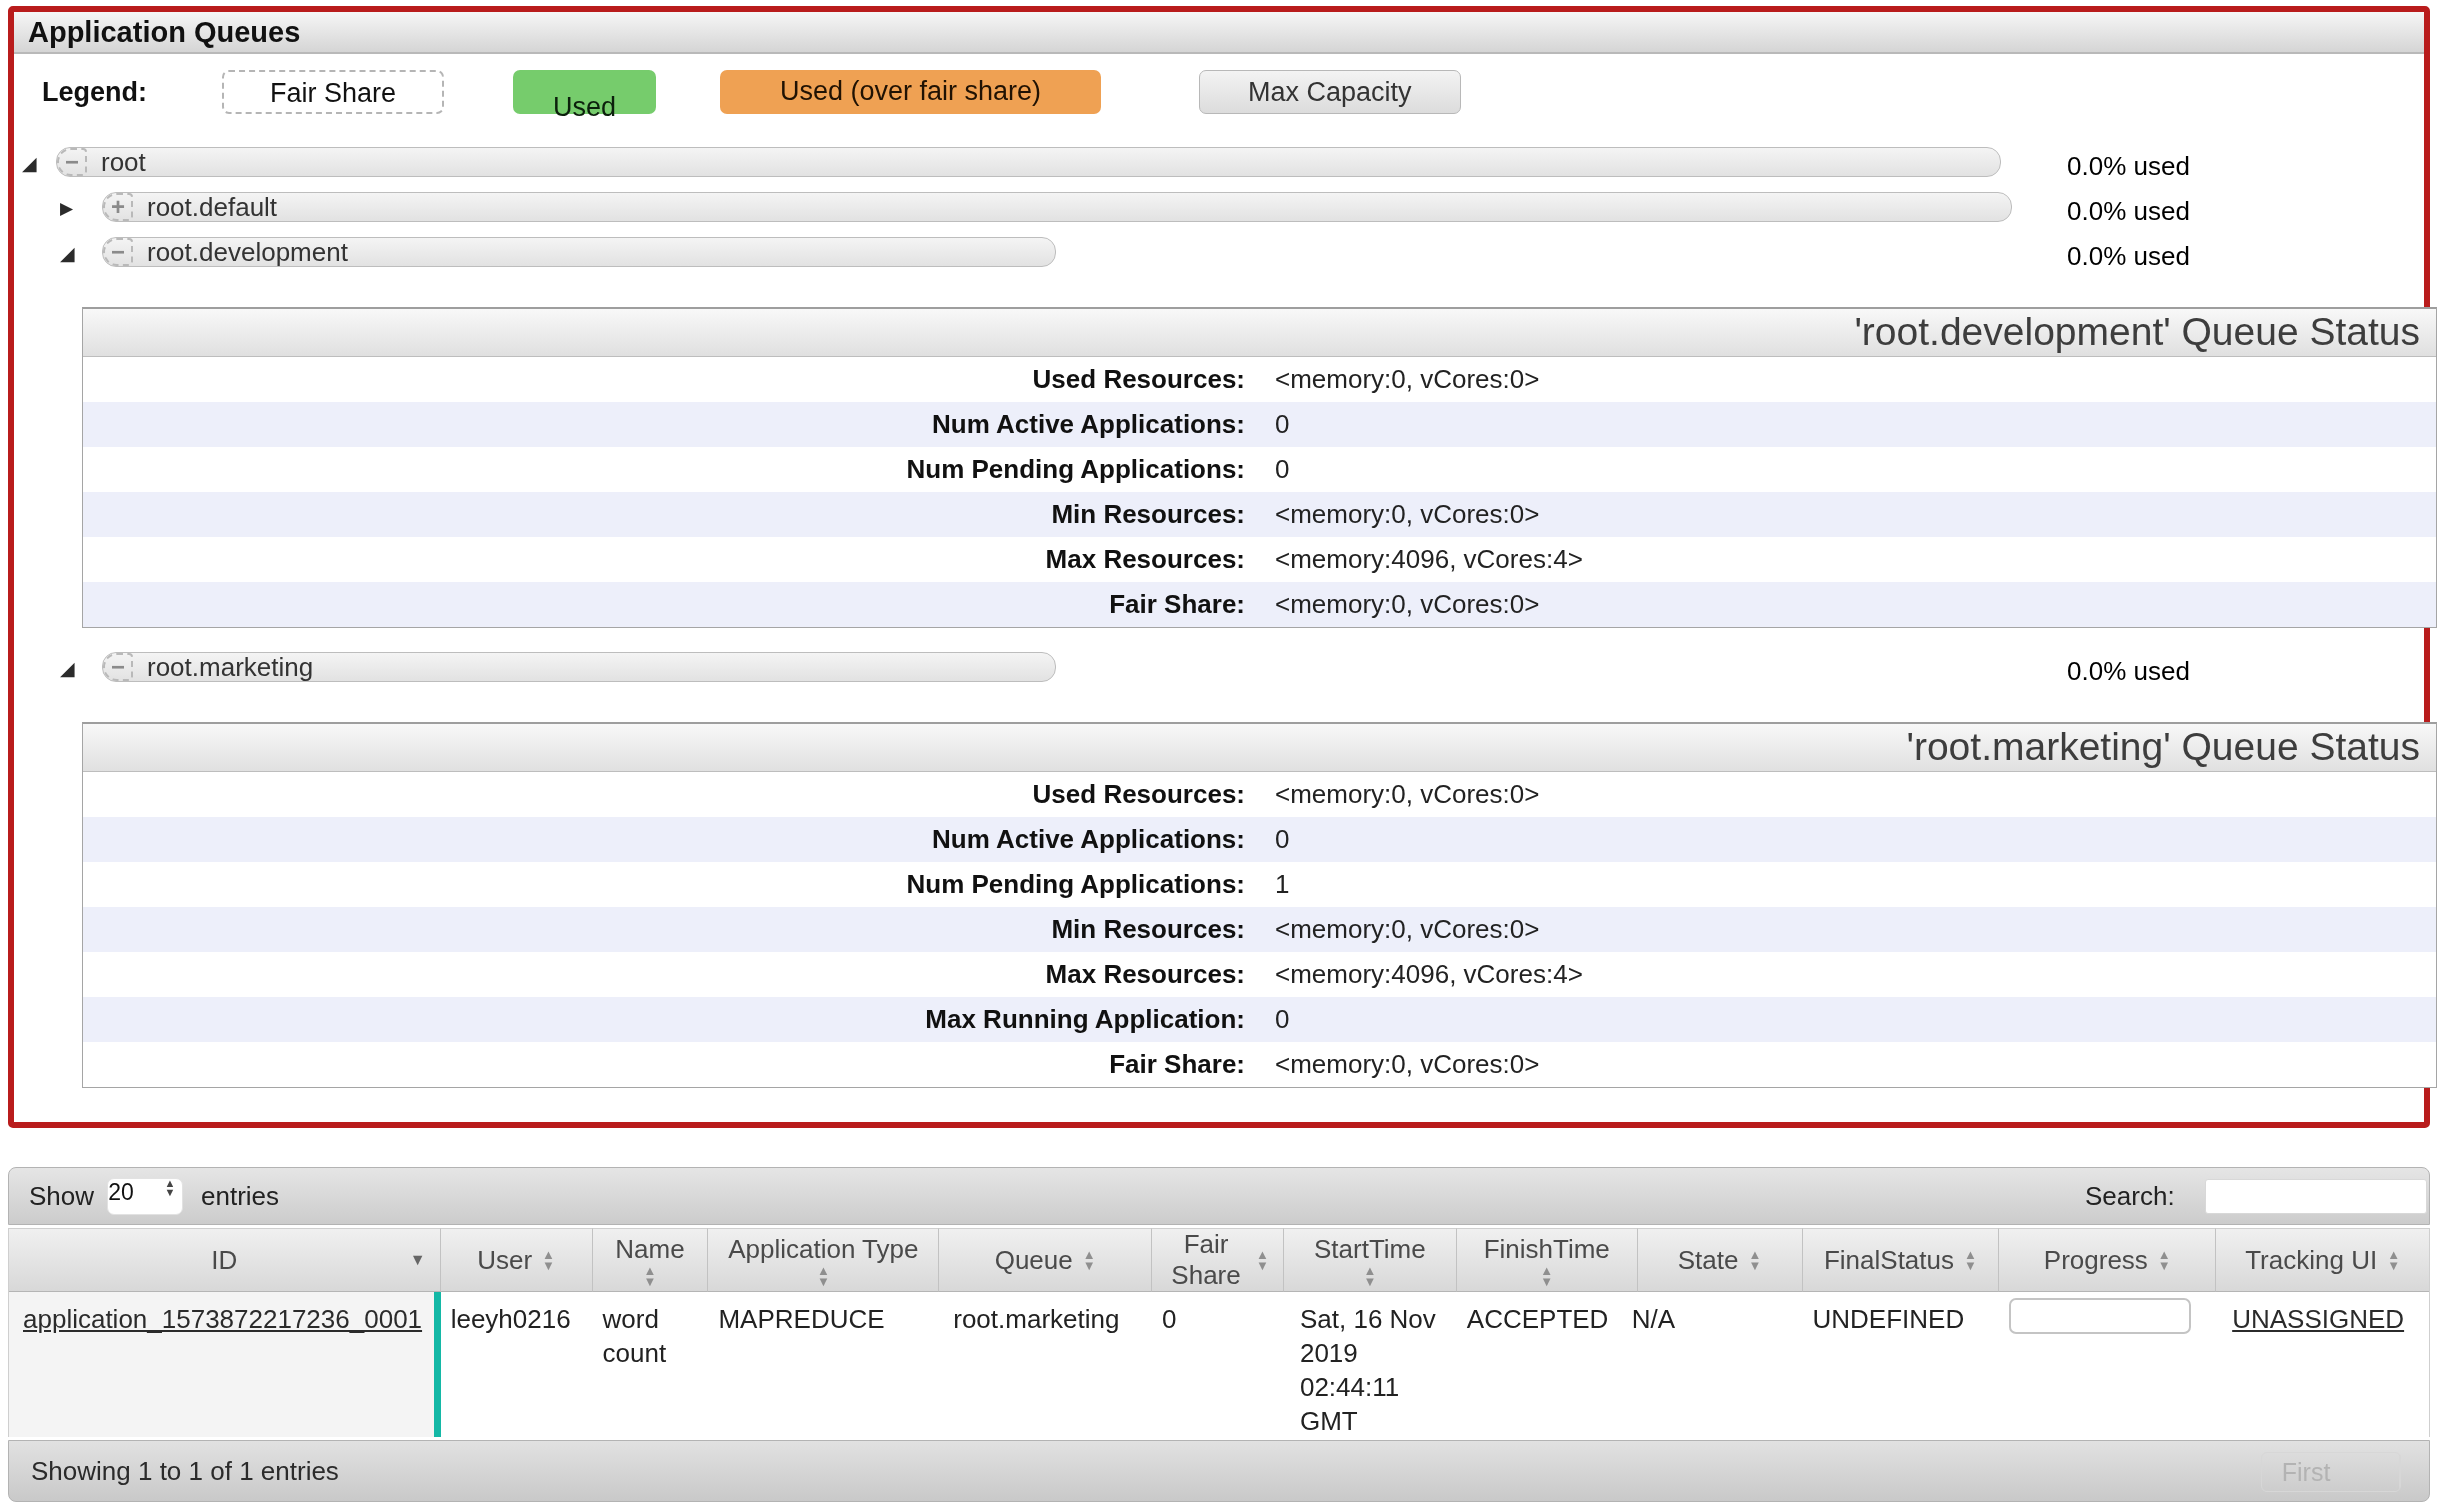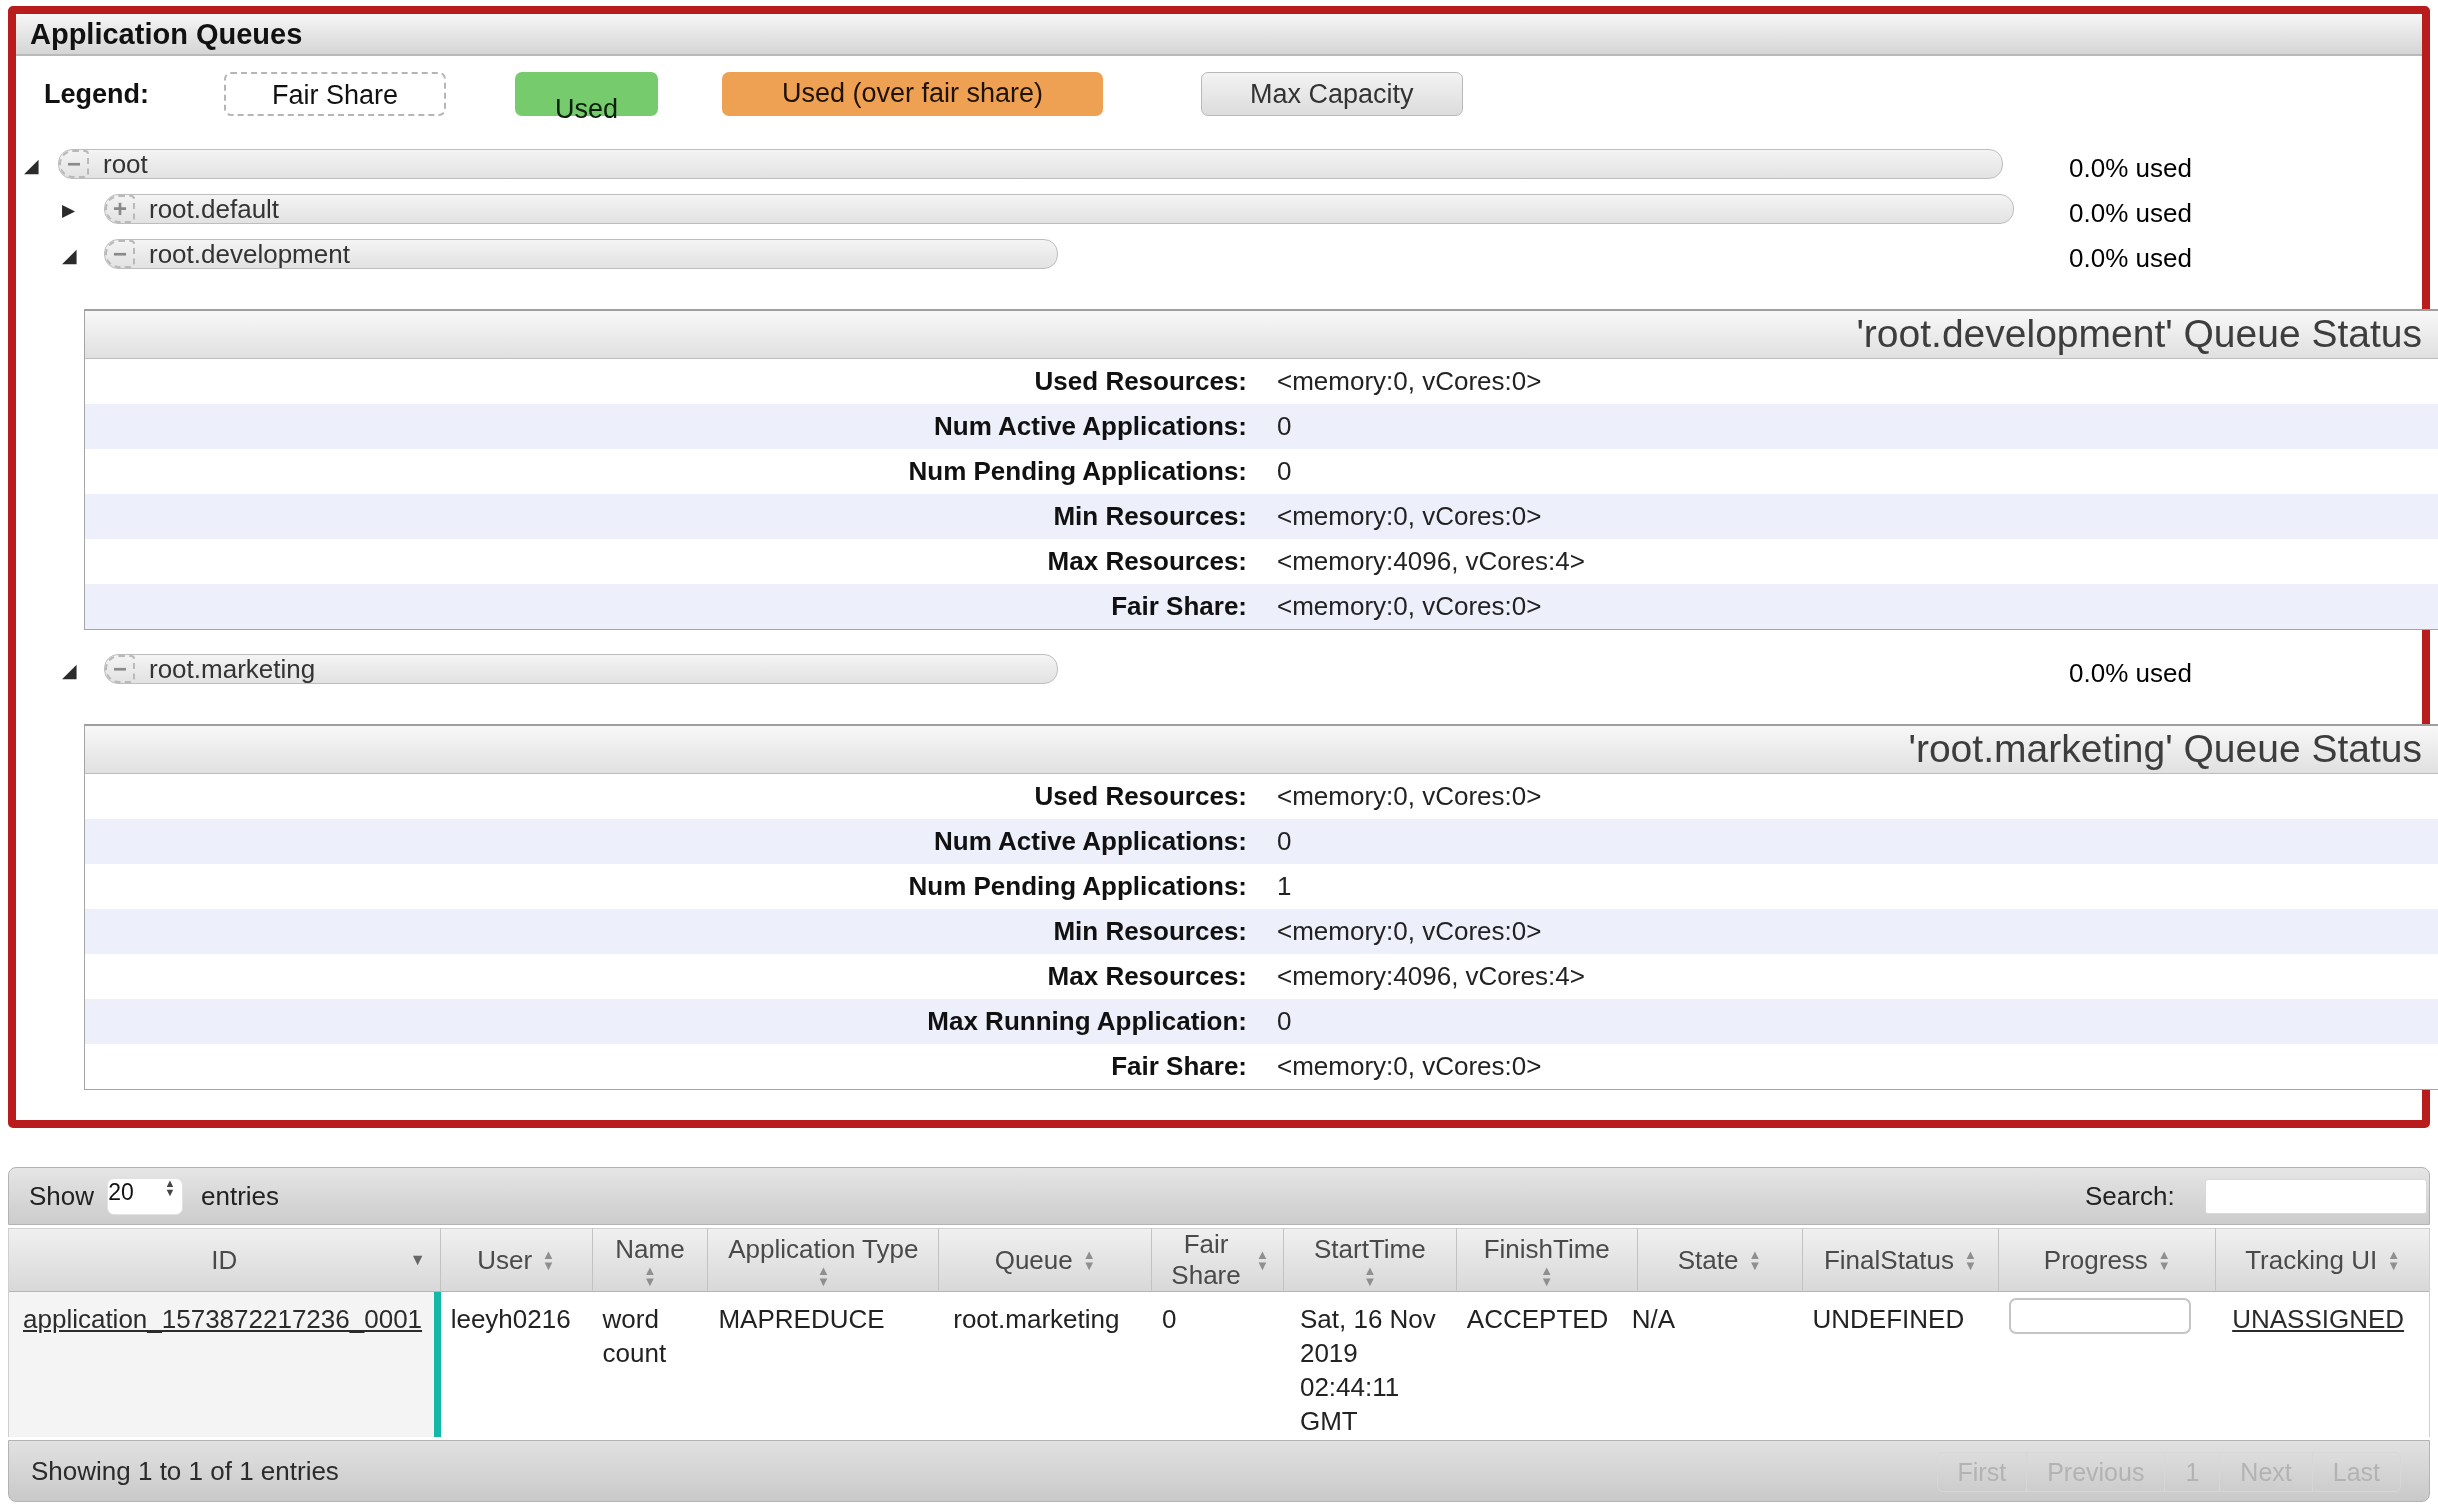--- a/index.html
+++ b/index.html
@@ -2,21 +2,21 @@
 <html><head>
 <meta charset="utf-8">
 <style>
   * { margin:0; padding:0; box-sizing:border-box; }
   html,body { width:2438px; height:1506px; background:#fff;
     font-family:"Liberation Sans","DejaVu Sans",sans-serif; color:#111; overflow:hidden; }
   .abs { position:absolute; }
 
   
   #queues-panel { left:8px; top:6px; width:2422px; height:1122px;
-    border:8px solid #b91c1c; border-radius:5px; background:#fff; }
+    border:6px solid #b91c1c; border-radius:5px; background:#fff; }
   #panel-titlebar { left:0; right:0; top:0; height:42px;
     background:linear-gradient(#f6f6f6,#d5d5d5); border-bottom:2px solid #b9b9b9;
     border-radius:3px 3px 0 0; line-height:40px; font-size:29px; font-weight:bold; color:#111;
     padding-left:14px; }
 
   .legend-item { top:58px; height:44px; line-height:42px; font-size:27px; border-radius:7px;
     text-align:center; white-space:nowrap; }
   #legend-label { left:28px; top:58px; line-height:44px; font-size:27px; font-weight:bold; }
   #legend-fair { left:208px; padding:0 46px; background:#fff; border:2px dashed #b5b5b5; color:#111; }
   #legend-used { left:499px; padding:16px 40px; background:#76cc6c; color:#0c200c; }
@@ -79,21 +79,21 @@
   .td-id { background:#f4f4f4; border-right:7px solid #14b8a6; padding-left:14px; }
   a.dlink { color:#2b2b2b; text-decoration:underline; cursor:pointer; white-space:nowrap; }
   .pbar { margin:6px 0 0 10px; width:182px; height:36px; background:#fff;
     border:2px solid #c4c4c4; border-radius:7px; }
 
   #dt-footer { left:8px; top:1440px; width:2422px; height:62px;
     background:linear-gradient(#e1e1e1,#c9c9c9); border:1px solid #b3b3b3;
     border-radius:0 0 8px 8px; }
   #dt-summary { left:22px; top:0; line-height:60px; font-size:26px; color:#2b2b2b; }
   #pager { position:absolute; right:28px; top:11px; height:40px; display:flex;
-    border:1px solid #d7d7d7; border-radius:6px; overflow:hidden; }
+    border:1px solid #d7d7d7; border-radius:6px; overflow:hidden;flex-direction:column; }
   .page-btn { line-height:38px; padding:0 20px; font-size:25px; color:#b3b3b3;
     border-right:1px solid #d7d7d7; background:transparent; cursor:default; white-space:nowrap; }
   .page-btn:last-child { border-right:none; }
 
   
   .c0{width:432px}.c1{width:152px}.c2{width:116px}.c3{width:231px}.c4{width:213px}
   .c5{width:132px}.c6{width:173px}.c7{width:181px}.c8{width:165px}.c9{width:197px}
   .c10{width:217px}.c11{width:213px}
 </style>
 </head>

